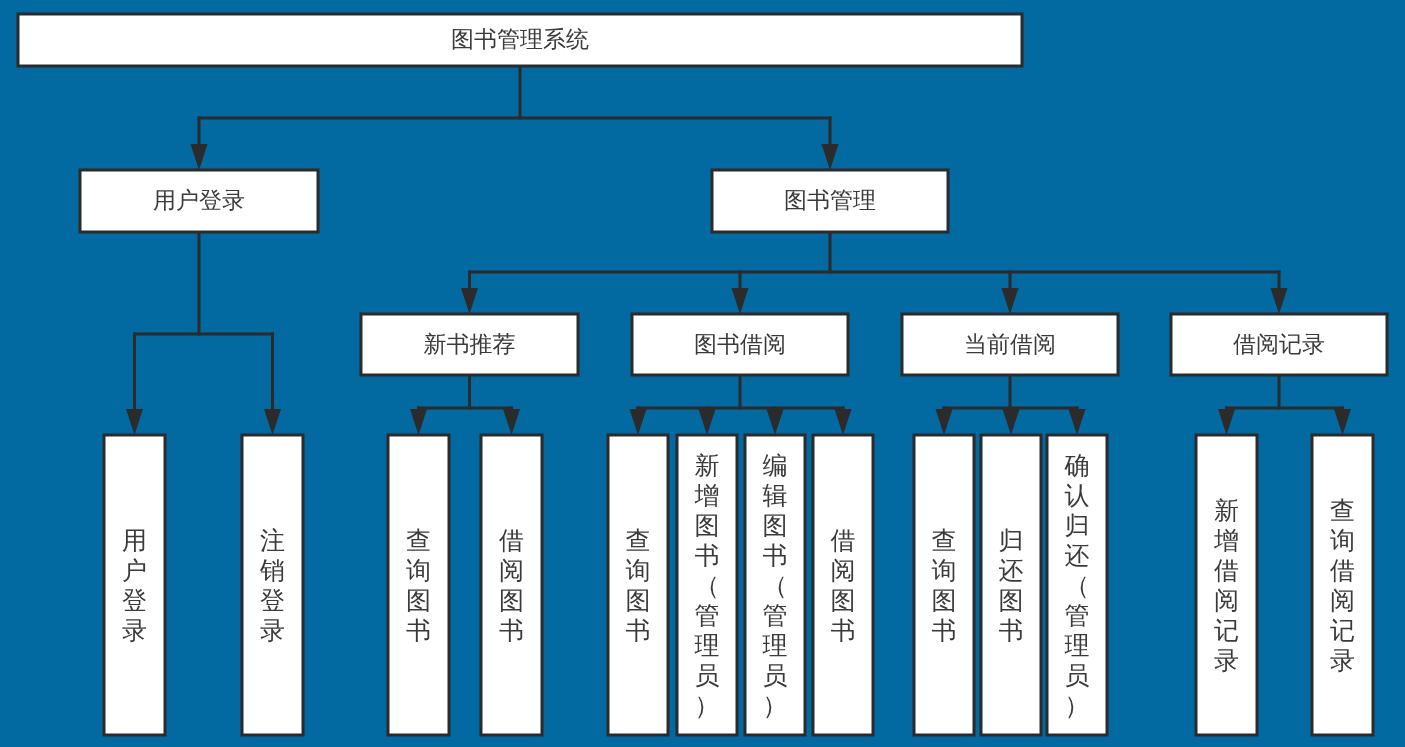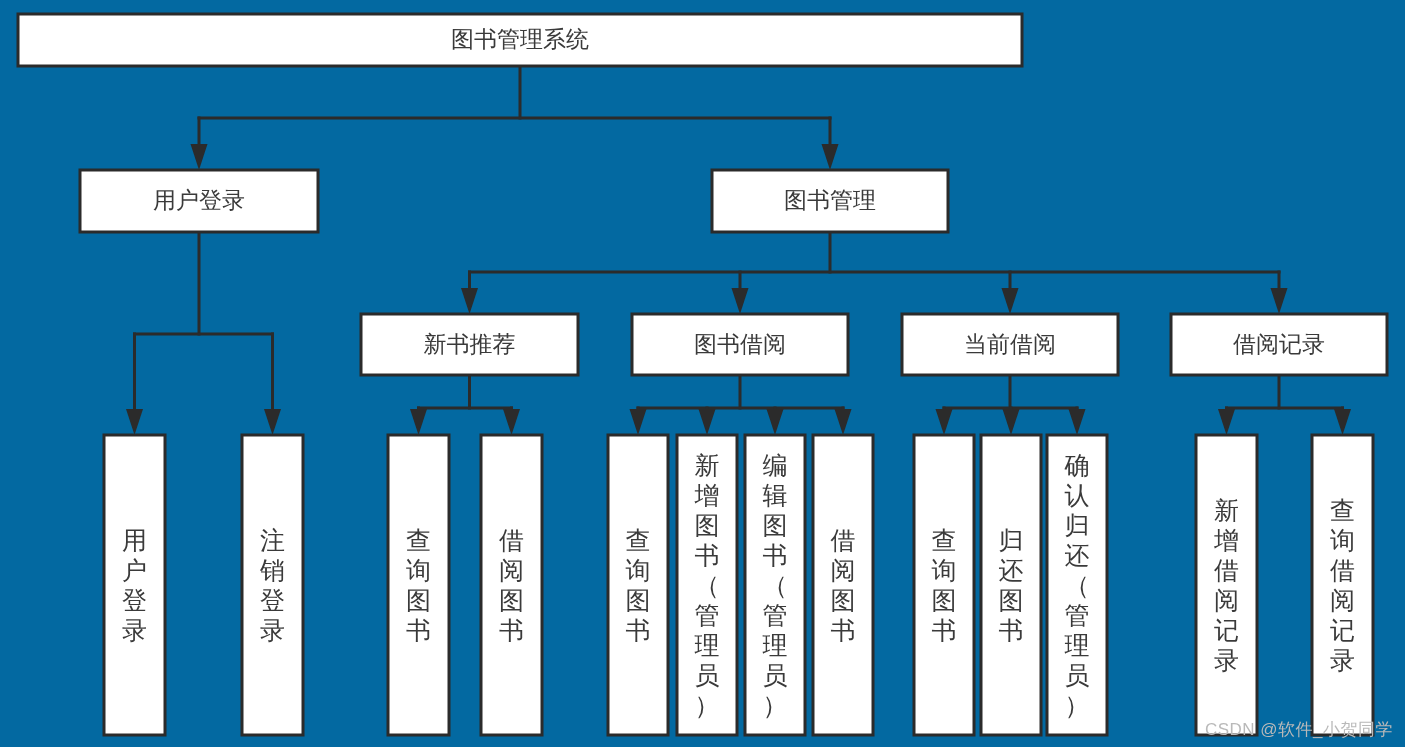--- a/index.html
+++ b/index.html
@@ -212,14 +212,13 @@
         <g>
           <rect class="node-box" x="1196" y="435" width="61" height="300"></rect>
           <text class="node-label-vertical" x="1226.5"><tspan x="1226.5" y="519">新</tspan><tspan x="1226.5" y="549">增</tspan><tspan x="1226.5" y="579">借</tspan><tspan x="1226.5" y="609">阅</tspan><tspan x="1226.5" y="639">记</tspan><tspan x="1226.5" y="669">录</tspan></text>
         </g>
         <g>
           <rect class="node-box" x="1312" y="435" width="61" height="300"></rect>
           <text class="node-label-vertical" x="1342.5"><tspan x="1342.5" y="519">查</tspan><tspan x="1342.5" y="549">询</tspan><tspan x="1342.5" y="579">借</tspan><tspan x="1342.5" y="609">阅</tspan><tspan x="1342.5" y="639">记</tspan><tspan x="1342.5" y="669">录</tspan></text>
         </g>
       </g>
   </svg>
-  <div class="watermark">CSDN @软件_小贺同学</div>
 </div>
 
 </body></html>

